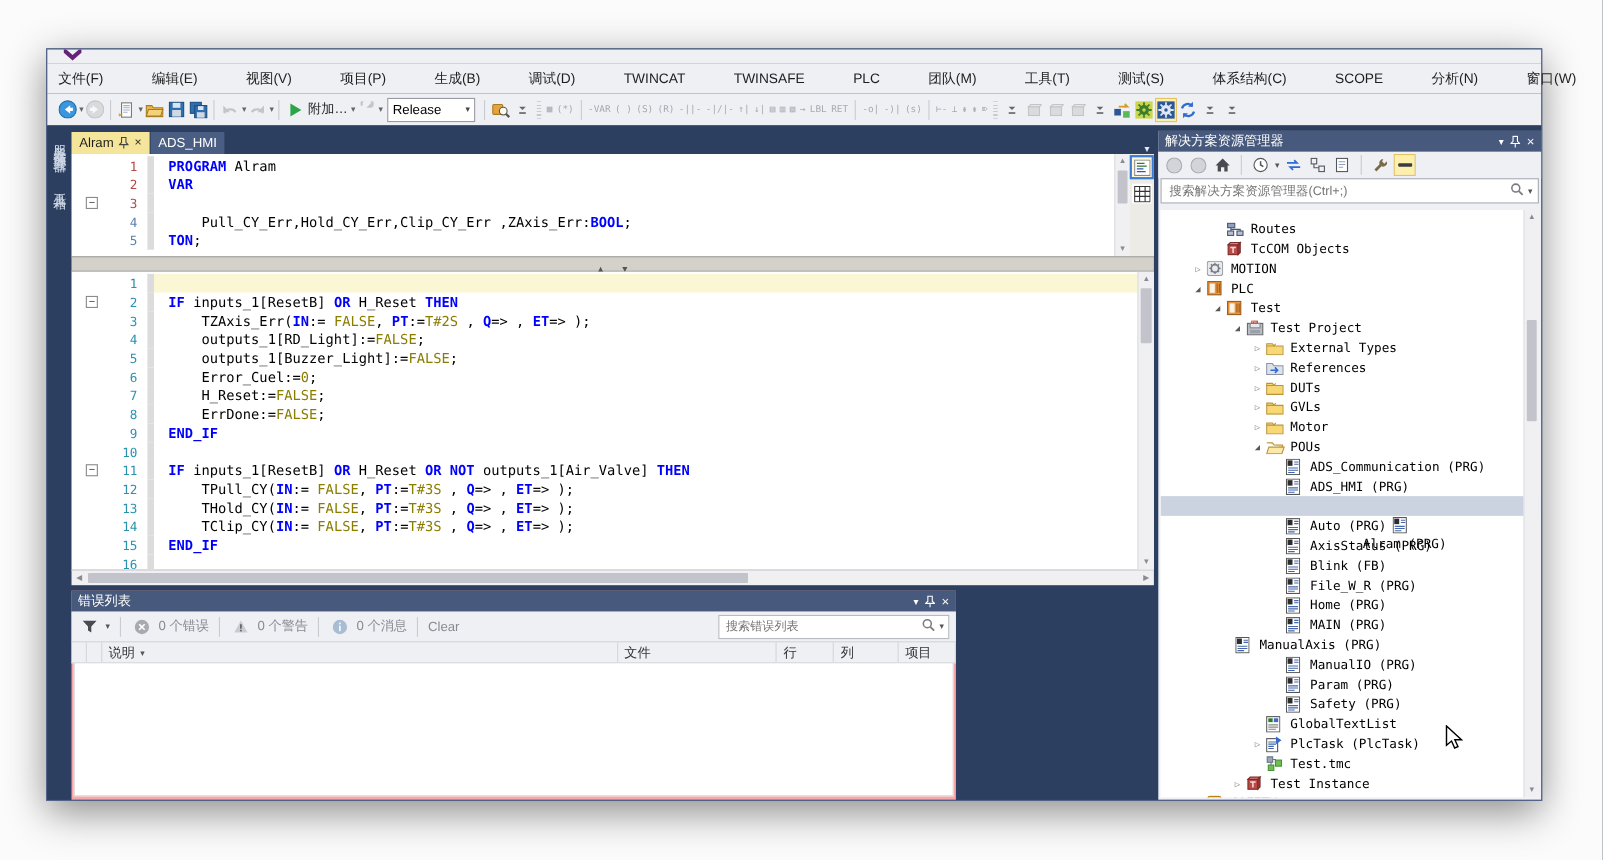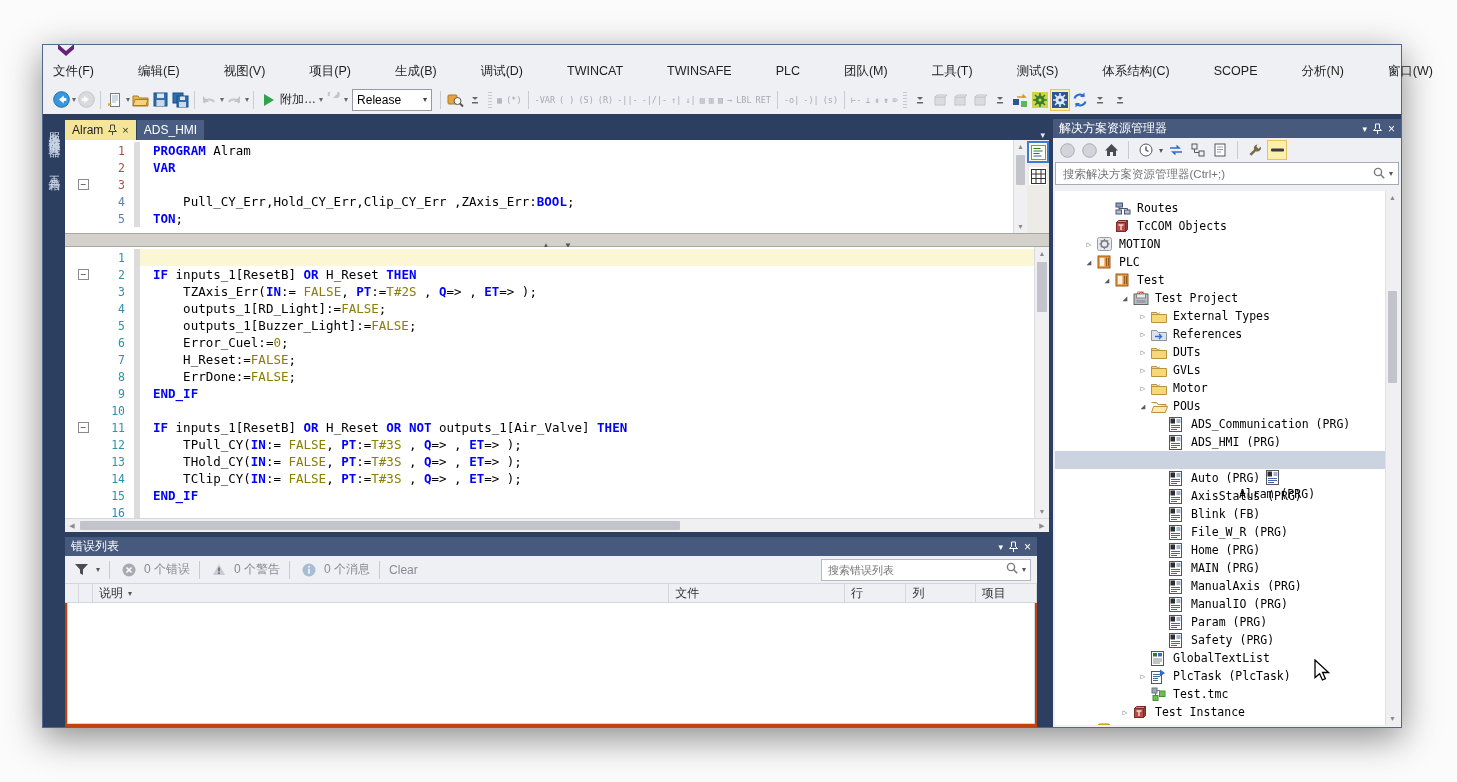--- a/index.html
+++ b/index.html
@@ -59,21 +59,21 @@
   .viewstrip{position:absolute;right:0;top:0;bottom:0;width:22px;background:#edebe5;display:flex;flex-direction:column;align-items:center;padding-top:3px;gap:6px;}
   .vicon{width:18px;height:18px;display:flex;align-items:center;justify-content:center;background:#fff;}
   .vicon.sel{outline:2px solid #3a7bd5;background:#fdf6d8;}
   .hsb{position:absolute;left:0;top:404px;width:100%;height:14px;background:#f0f0f2;border-top:1px solid #d8d8dc;box-sizing:border-box;}
   .sbL,.sbR{position:absolute;top:0;width:14px;height:100%;font-size:7px;color:#8a8a94;text-align:center;line-height:13px;}
   .sbL{left:0;} .sbR{right:0;}
   .sbTh{position:absolute;left:15px;top:2px;height:9px;width:600px;background:#c2c3cb;border-radius:1px;}
   .ptitle{height:19px;background:#47597c;color:#fff;font-size:12px;display:flex;align-items:center;padding:0 6px;gap:6px;}
   .ptspacer{flex:1;}
   .ptico{display:inline-flex;align-items:center;color:#fff;font-size:9px;cursor:default;}
-  .errlist{position:absolute;left:22px;top:423px;width:972px;height:190px;background:#c2410c;}
+  .errlist{position:absolute;left:22px;top:423px;width:804px;height:190px;background:#fca5a5;}
   .etb{height:27px;display:flex;align-items:center;padding:0 6px;gap:5px;background:#eef0f4;font-size:12px;color:#6d6d74;}
   .glab{color:#8a8a92;white-space:nowrap;}
   .esearch{margin-left:auto;display:flex;align-items:center;background:#fff;border:1px solid #b8bac2;height:20px;width:200px;padding:0 4px;gap:4px;}
   .esearch input{border:none;outline:none;flex:1;font-size:11px;font-family:inherit;color:#333;background:transparent;min-width:0;}
   .ehdr{height:18px;display:flex;background:#eef0f4;border-top:1px solid #d4d6dd;border-bottom:1px solid #d4d6dd;font-size:12px;color:#333;align-items:center;}
   .ehc{border-right:1px solid #d4d6dd;height:100%;display:flex;align-items:center;padding:0 6px;box-sizing:border-box;white-space:nowrap;gap:5px;}
   .ebody{position:absolute;left:2px;right:2px;top:65px;bottom:3px;background:#fff;border:1px solid #d4d6dd;}
   .solx{position:absolute;left:1010px;top:5px;width:348px;height:608px;background:#eef0f4;}
   .stb{height:24px;display:flex;align-items:center;padding:0 5px;gap:4px;background:#eef0f4;}
   .sti{display:inline-flex;align-items:center;justify-content:center;width:18px;height:18px;}
@@ -891,21 +891,21 @@
               <span class="tarr"></span>
               <span class="ticon">
                 <svg width="13" height="15">
                   <rect x=".5" y=".5" width="12" height="14" fill="#fff" stroke="#555"></rect>
                   <rect x="1.5" y="1.5" width="4.5" height="5" fill="#2d2d2d"></rect>
                   <path d="M7.5 3h4M7.5 5h4M2 8.5h9M2 10.5h9M2 12.5h6" stroke="#4466aa"></path>
                 </svg>
               </span>
               <span class="tlabel">MAIN (PRG)</span>
             </div>
-            <div class="trow" style="padding-left: 98px;">
+            <div class="trow" style="padding-left: 52px;">
               <span class="tarr"></span>
               <span class="ticon">
                 <svg width="13" height="15">
                   <rect x=".5" y=".5" width="12" height="14" fill="#fff" stroke="#555"></rect>
                   <rect x="1.5" y="1.5" width="4.5" height="5" fill="#2d2d2d"></rect>
                   <path d="M7.5 3h4M7.5 5h4M2 8.5h9M2 10.5h9M2 12.5h6" stroke="#4466aa"></path>
                 </svg>
               </span>
               <span class="tlabel">ManualAxis (PRG)</span>
             </div>

